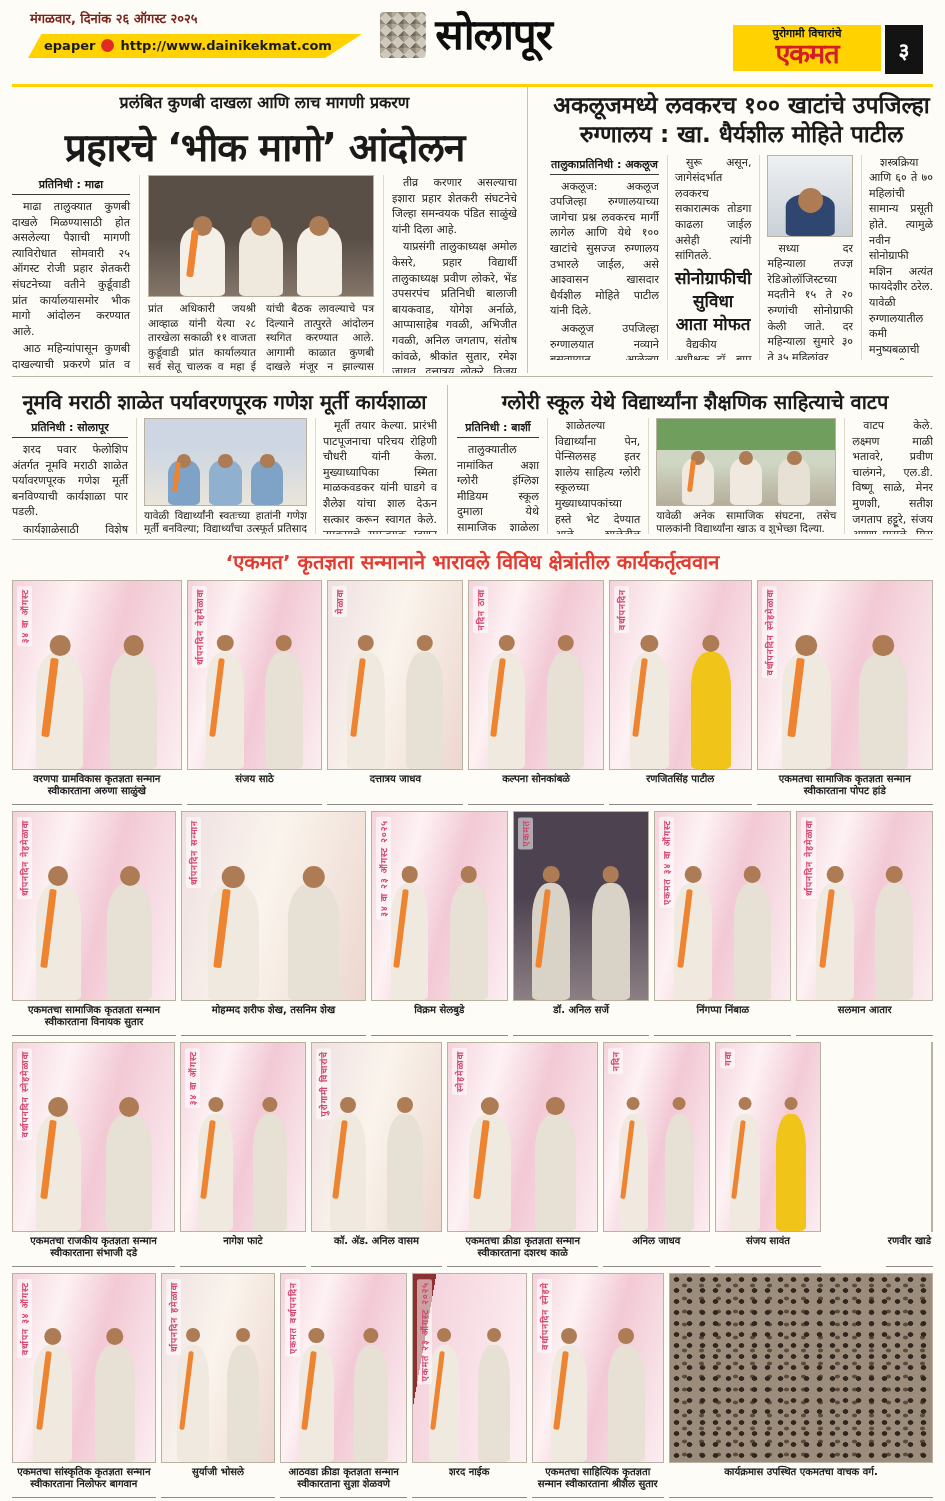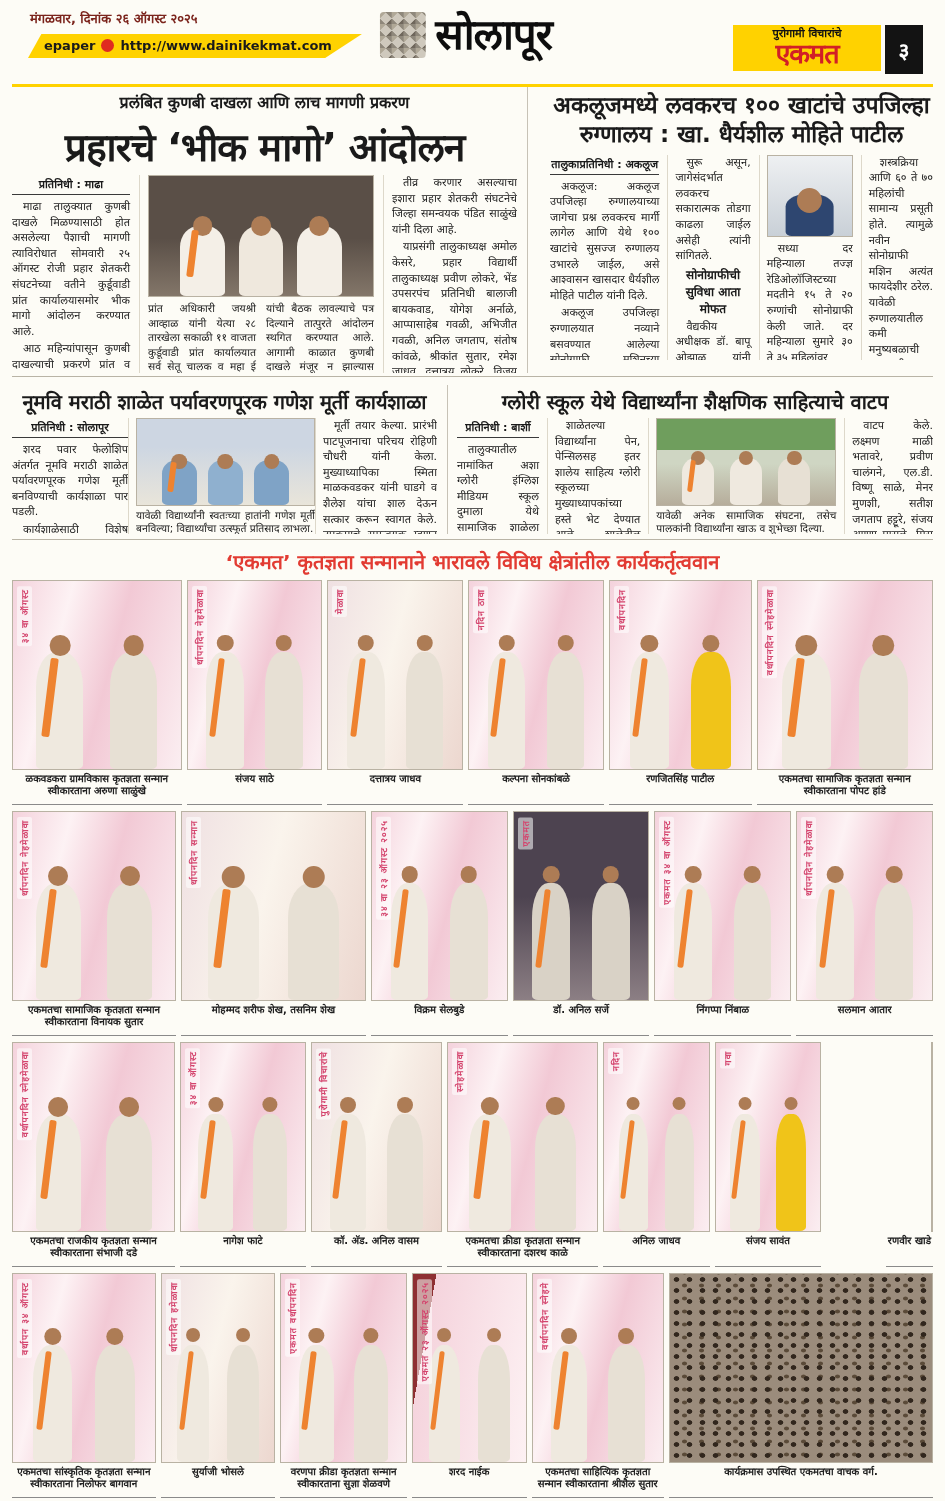--- a/index.html
+++ b/index.html
@@ -23,32 +23,32 @@
   .mh-pagenum{position:absolute;right:10px;top:25px;background:#131313;color:#fff;width:38px;height:49px;
               display:flex;align-items:center;justify-content:center;font-size:21px;font-weight:bold;}
   
   .hr{border-top:1px solid #b9b4a6;margin:3px 0;}
   .kicker{text-align:center;font-weight:800;font-size:16px;margin:4px 0 0;}
   .headline-xl{text-align:center;font-weight:800;font-size:39px;line-height:1.05;margin:15px 0 6px;letter-spacing:-1px;}
   .headline-lg{text-align:center;font-weight:800;font-size:23px;line-height:1.25;margin:4px 0 6px;}
   .headline-md{text-align:center;font-weight:800;font-size:20px;line-height:1.2;margin:5px 0 4px;}
   .byline{font-weight:bold;text-align:center;font-size:11px;border-bottom:1px solid #3a3a3a;padding:1px 0 3px;margin:0 0 4px;}
   .colx p{margin:0 0 2px;font-size:11px;line-height:1.42;text-align:justify;text-indent:11px;}
-  .subhead{font-weight:bold;font-size:12px;text-align:center;margin:2px 0;}
+  .subhead{font-weight:bold;font-size:17px;text-align:center;margin:2px 0;}
   .top-wrap{display:grid;grid-template-columns:505px 1fr;gap:10px;}
   .top-wrap>.art-r{border-left:1px solid #c7c2b6;padding-left:22px;}
   .lead-grid{display:grid;grid-template-columns:118px 1fr 134px;gap:9px;height:198px;overflow:hidden;}
   .lead-grid>div+div{border-left:1px solid #ddd8ca;padding-left:8px;}
   .hosp-grid{display:grid;grid-template-columns:1fr .76fr .86fr .66fr;gap:8px;height:205px;overflow:hidden;}
   .hosp-grid>div+div{border-left:1px solid #ddd8ca;padding-left:7px;}
   .cap-cols{display:flex;gap:10px;margin-top:4px;}
   .cap-col{flex:1;font-size:10.6px;line-height:1.38;text-align:justify;}
   .mid-wrap{display:grid;grid-template-columns:425px 1fr;gap:10px;margin-top:8px;}
   .mid-wrap>.art-r{border-left:1px solid #c7c2b6;padding-left:9px;}
-  .gan-grid{display:grid;grid-template-columns:116px 1fr 122px;height:116px;overflow:hidden;}
+  .gan-grid{display:grid;grid-template-columns:116px 1fr 122px;gap:8px;height:116px;overflow:hidden;}
   .gan-grid>div+div{border-left:1px solid #ddd8ca;padding-left:7px;}
   .glory-grid{display:grid;grid-template-columns:82px 1fr 188px .95fr;gap:8px;height:116px;overflow:hidden;}
   .glory-grid>div+div{border-left:1px solid #ddd8ca;padding-left:7px;}
   .photo-cap{font-size:10.4px;line-height:1.3;text-align:justify;margin-top:3px;}
   
   .photo{position:relative;overflow:hidden;border:1px solid #b9b2a3;}
   .fig{position:absolute;bottom:0;height:62%;width:28%;border-radius:42% 42% 6px 6px/30% 30% 4px 4px;background:#efe9df;}
   .fig::before{content:"";position:absolute;top:-15%;left:50%;transform:translateX(-50%);width:44%;aspect-ratio:1/1;border-radius:50%;background:#ad7c55;}
   .fig.f1{left:14%;}
   .fig.f2{right:14%;background:#e7e0d4;}
@@ -246,21 +246,21 @@
 
   <div class="band">‘एकमत’ कृतज्ञता सन्मानाने भारावले विविध क्षेत्रांतील कार्यकर्तृत्ववान</div>
   <section>
       <div class="g-row">
         <div class="g-item" style="flex: 1.25 1 0px;">
           <div class="photo v-pink">
             <div class="fig f1"></div>
             <div class="fig f2"></div>
             <span class="banner">३४ वा ऑगस्ट</span>
           </div>
-          <div class="g-caption">ळकवडकरा ग्रामविकास कृतज्ञता सन्मान स्वीकारताना अरुणा साळुंखे</div>
+          <div class="g-caption">वरणपा ग्रामविकास कृतज्ञता सन्मान स्वीकारताना अरुणा साळुंखे</div>
         </div>
         <div class="g-item" style="flex: 1 1 0px;">
           <div class="photo v-pink">
             <div class="fig f1"></div>
             <div class="fig f2"></div>
             <span class="banner">र्धापनदिन नेहमेळावा</span>
           </div>
           <div class="g-caption">संजय साठे</div>
         </div>
         <div class="g-item" style="flex: 1 1 0px;">
@@ -420,21 +420,21 @@
             <span class="banner">र्धापनदिन हमेळावा</span>
           </div>
           <div class="g-caption">सुर्याजी भोसले</div>
         </div>
         <div class="g-item" style="flex: 1.1 1 0px;">
           <div class="photo v-pink">
             <div class="fig f1"></div>
             <div class="fig f2"></div>
             <span class="banner">एकमत वर्धापनदिन</span>
           </div>
-          <div class="g-caption">वरणपा क्रीडा कृतज्ञता सन्मान स्वीकारताना सुज्ञा शेळवणे</div>
+          <div class="g-caption">आठवडा क्रीडा कृतज्ञता सन्मान स्वीकारताना सुज्ञा शेळवणे</div>
         </div>
         <div class="g-item" style="flex: 1 1 0px;">
           <div class="photo v-red">
             <div class="fig f1"></div>
             <div class="fig f2"></div>
             <span class="banner">एकमत २३ ऑगस्ट २०२५</span>
           </div>
           <div class="g-caption">शरद नाईक</div>
         </div>
         <div class="g-item" style="flex: 1.15 1 0px;">

